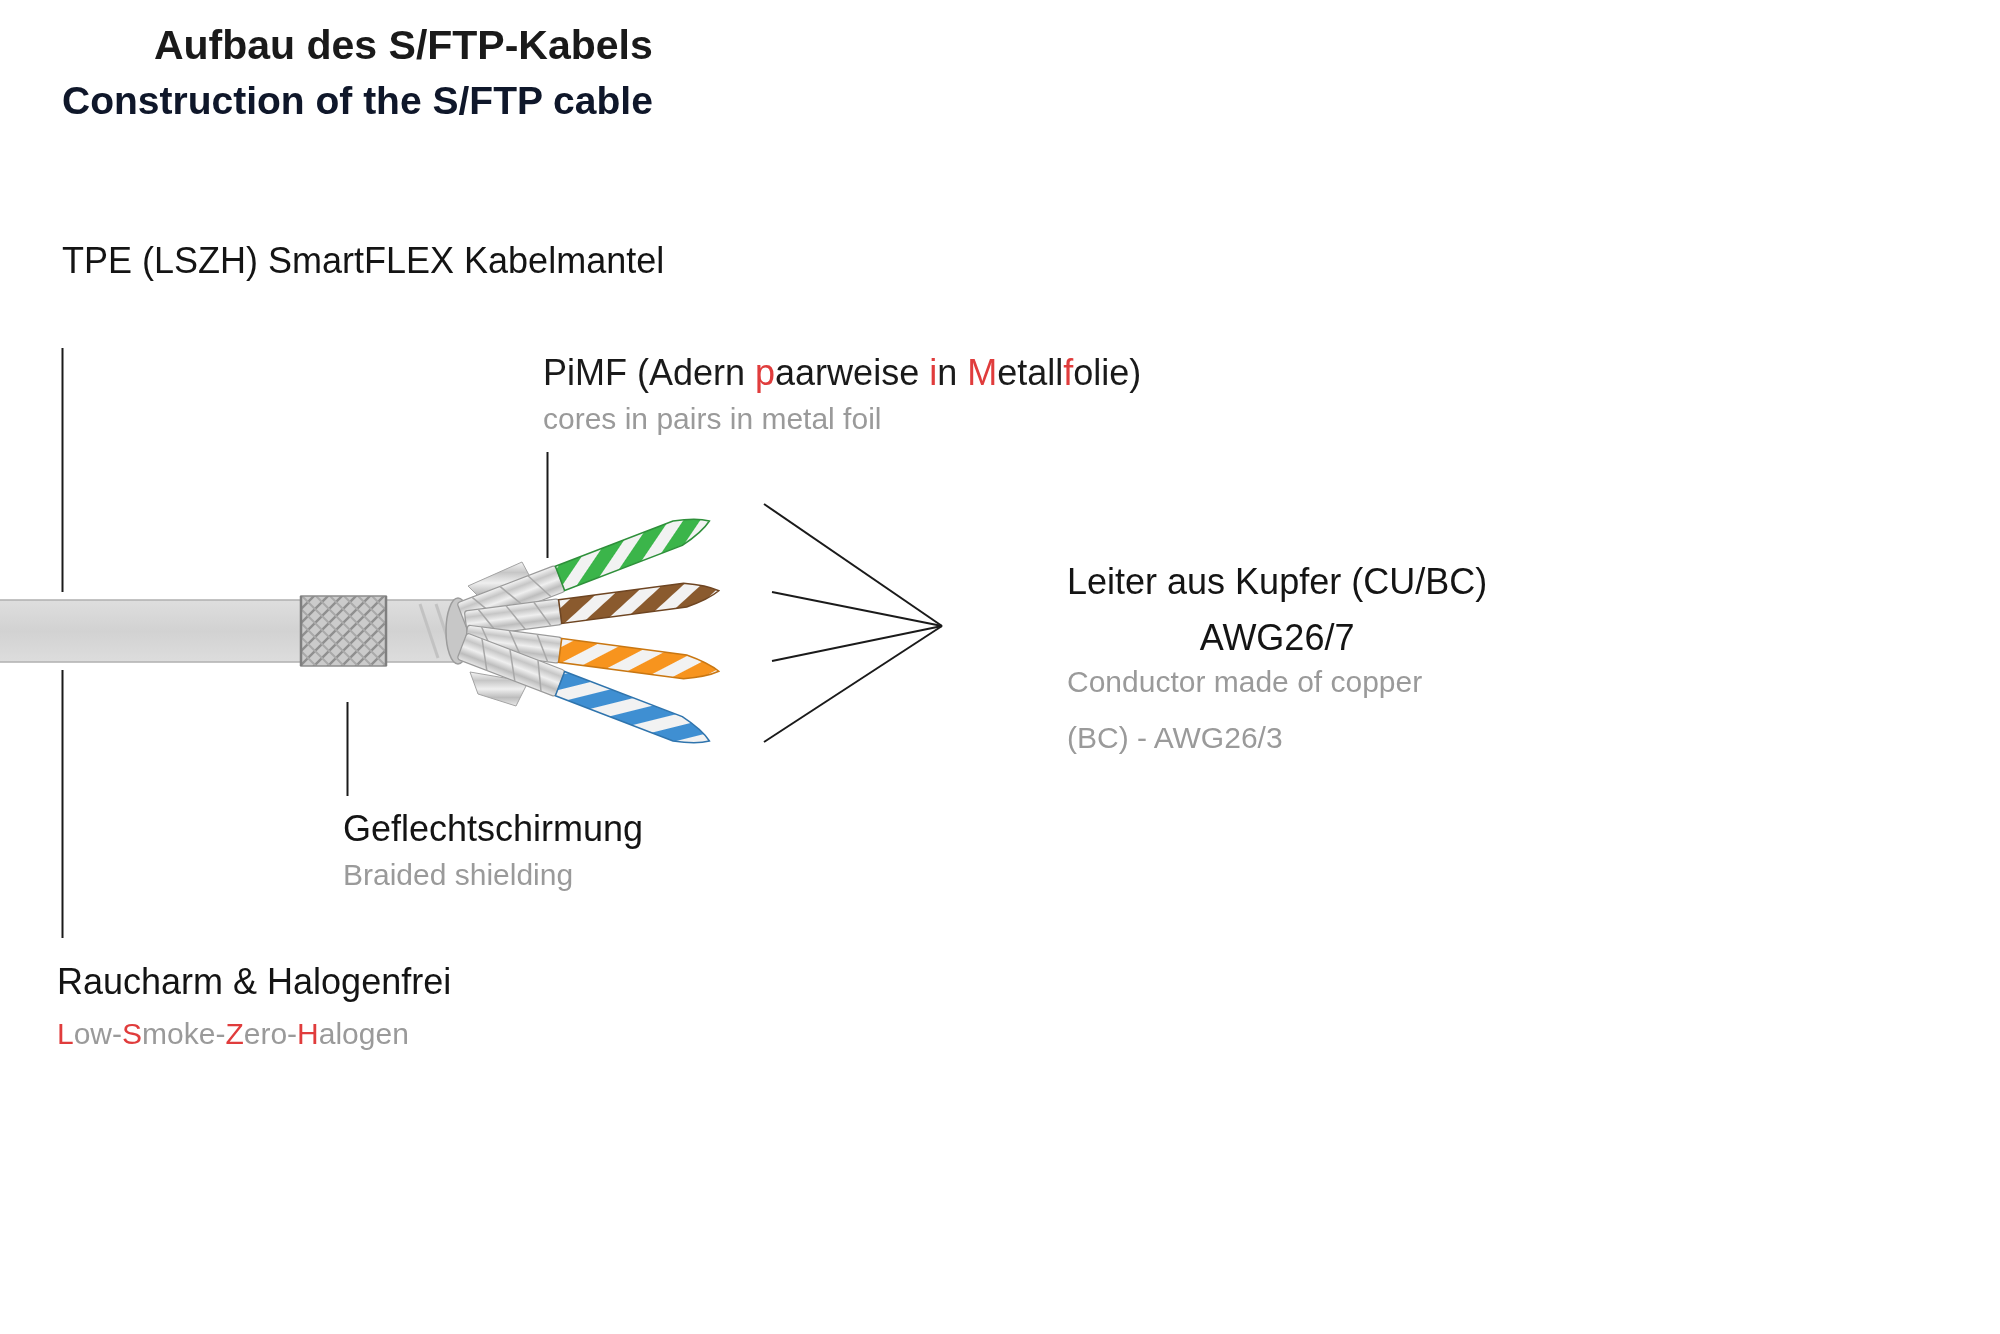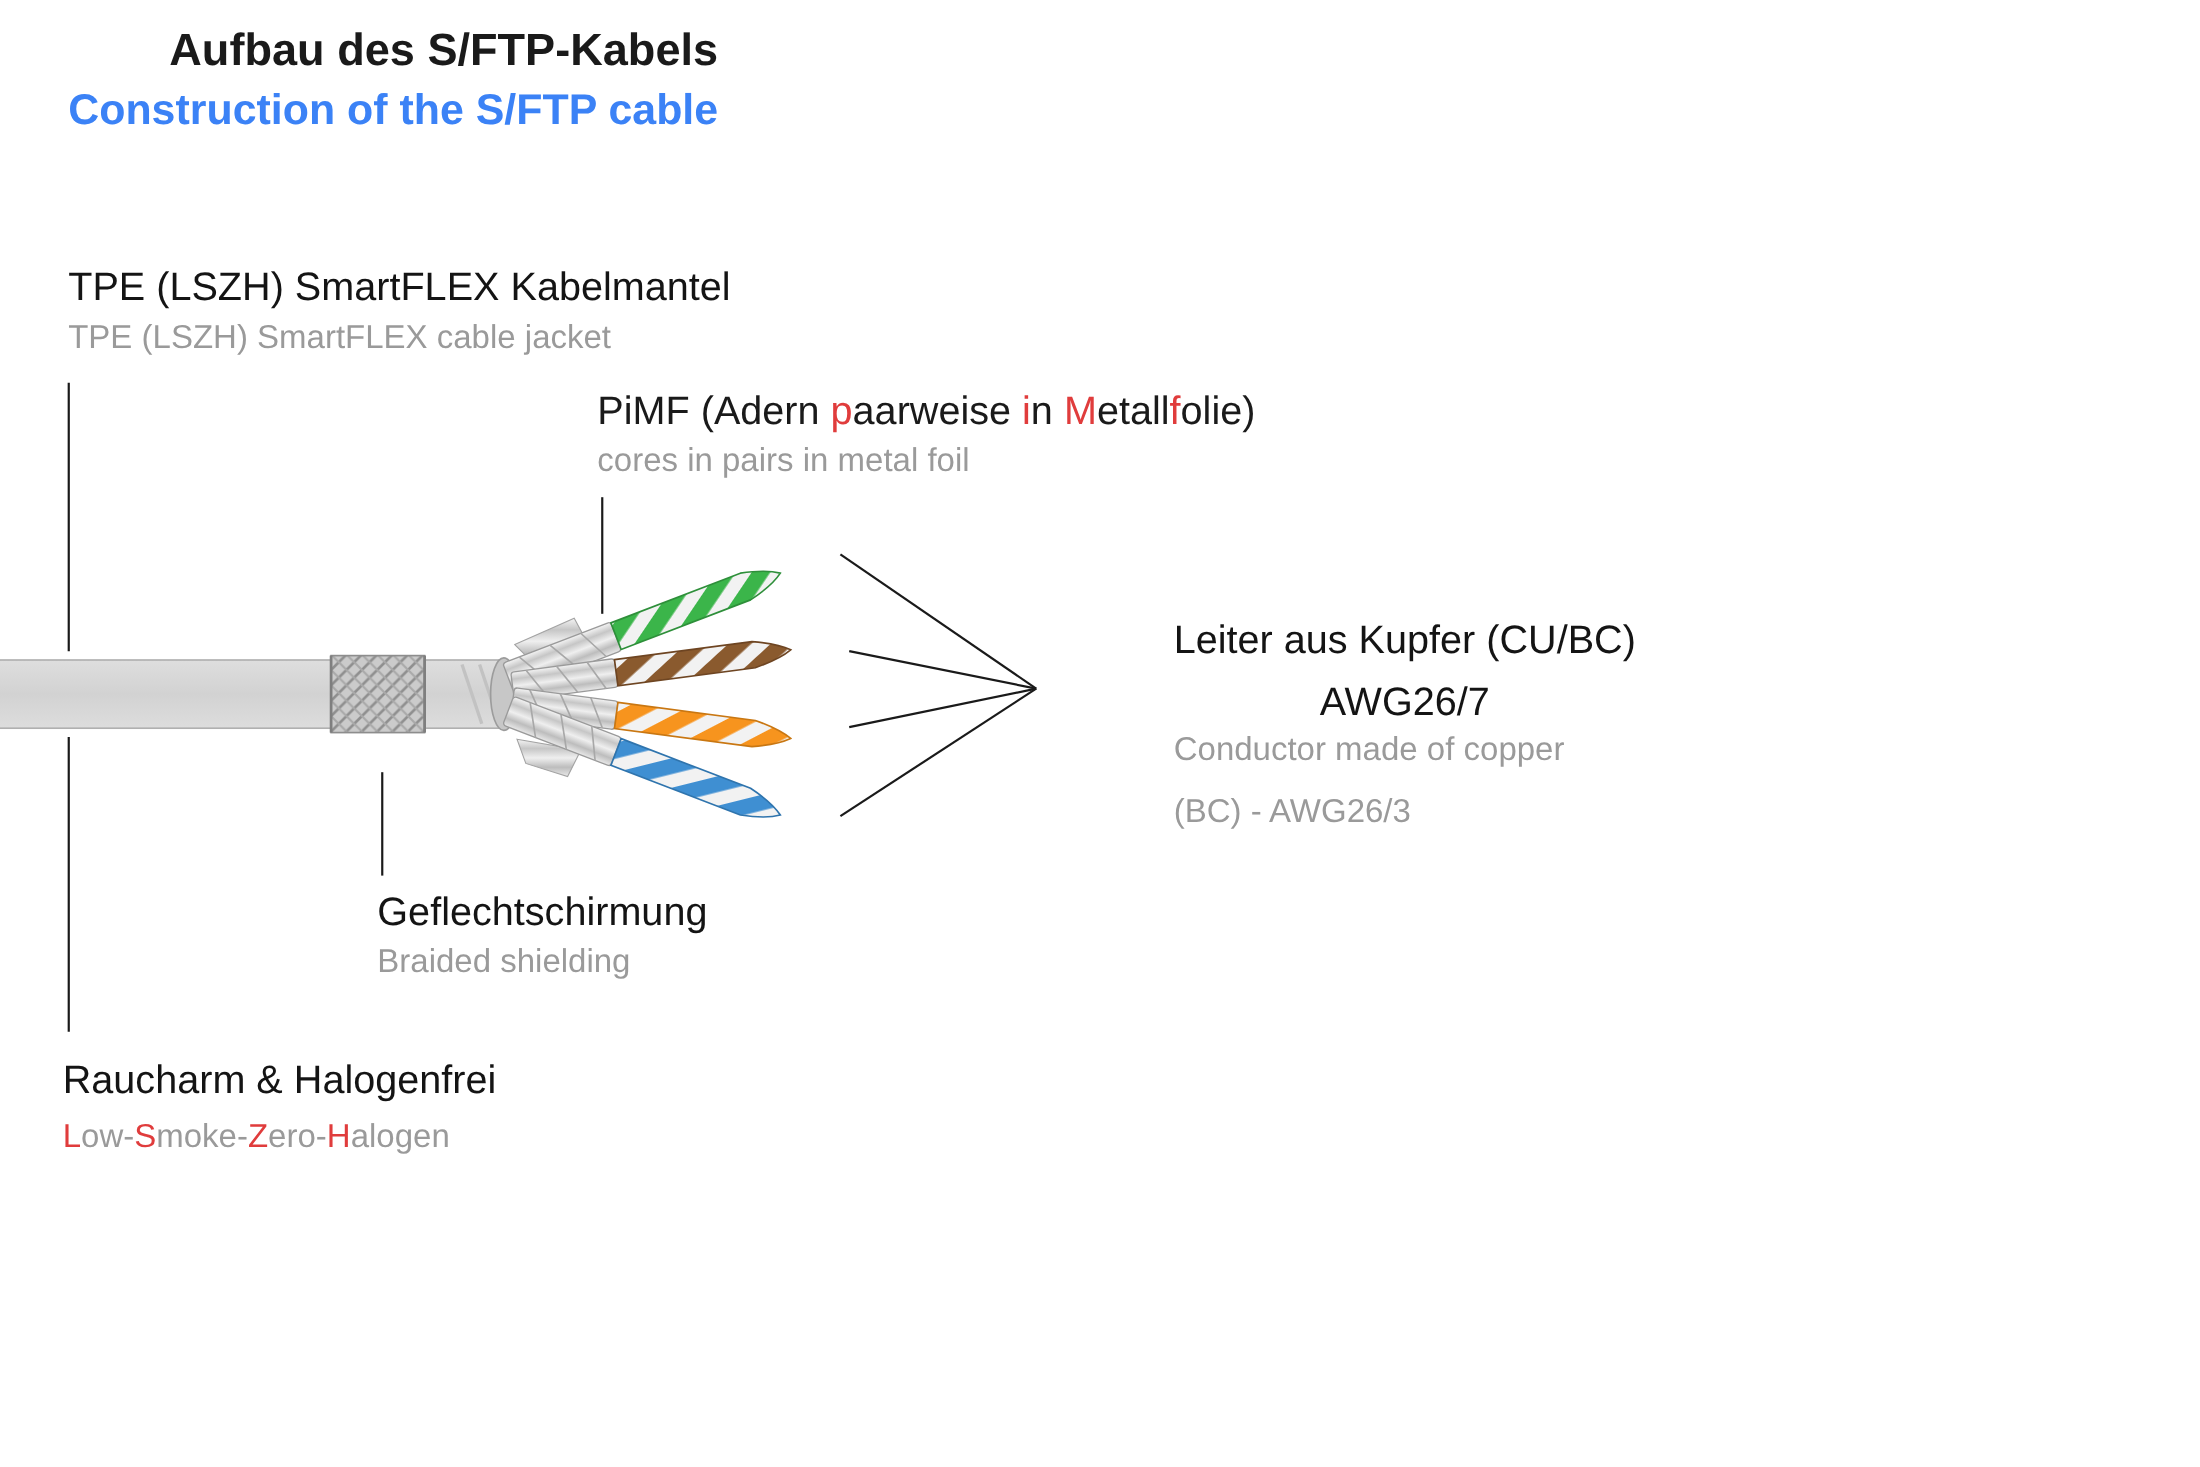--- a/index.html
+++ b/index.html
@@ -5,21 +5,21 @@
   html,body { margin:0; padding:0; }
   body {
     width:2000px; height:1334px;
     background:#ffffff;
     font-family:"Liberation Sans", sans-serif;
     position:relative;
     overflow:hidden;
   }
   .abs { position:absolute; white-space:nowrap; }
   .h1 { font-size:41px; font-weight:700; color:#1a1a1a; letter-spacing:0;text-align:right; }
-  .h2 { font-size:39px; font-weight:700; color:#3b82f6; margin-top:10px; }
+  .h2 { font-size:39px; font-weight:700; color:#0f172a; margin-top:10px; }
   .lbl  { font-size:36px; color:#141414; line-height:46px; }
   .lbl2 { font-size:30px; color:#9a9a9a; line-height:46px; }
   .tight { line-height:36px;margin-top:16px; }
   svg { position:absolute; left:0; top:0; }
 </style>
 </head>
 <body>
 
 <svg width="2000" height="1334" viewBox="0 0 2000 1334">
   <defs>
@@ -111,21 +111,20 @@
   </g>
 </svg>
 
 <div class="abs" style="left:62px; top:22px;">
   <div class="h1">Aufbau des S/FTP-Kabels</div>
   <div class="h2">Construction of the S/FTP cable</div>
 </div>
 
 <div class="abs" style="left:62px; top:238px;">
   <div class="lbl">TPE (LSZH) SmartFLEX Kabelmantel</div>
-  <div class="lbl2">TPE (LSZH) SmartFLEX cable jacket</div>
 </div>
 
 <div class="abs" style="left:543px; top:350px;">
   <div class="lbl"><span style="color: rgb(26, 26, 26);">PiMF (Adern </span><span style="color: rgb(224, 60, 60);">p</span><span style="color: rgb(26, 26, 26);">aarweise </span><span style="color: rgb(224, 60, 60);">i</span><span style="color: rgb(26, 26, 26);">n </span><span style="color: rgb(224, 60, 60);">M</span><span style="color: rgb(26, 26, 26);">etall</span><span style="color: rgb(224, 60, 60);">f</span><span style="color: rgb(26, 26, 26);">olie)</span></div>
   <div class="lbl2">cores in pairs in metal foil</div>
 </div>
 
 <div class="abs" style="left:1067px; top:546px;">
   <div class="lbl tight" style="line-height:40px;">Leiter aus Kupfer (CU/BC)</div>
   <div class="lbl tight" style="line-height:40px;text-align:center;">AWG26/7</div>

